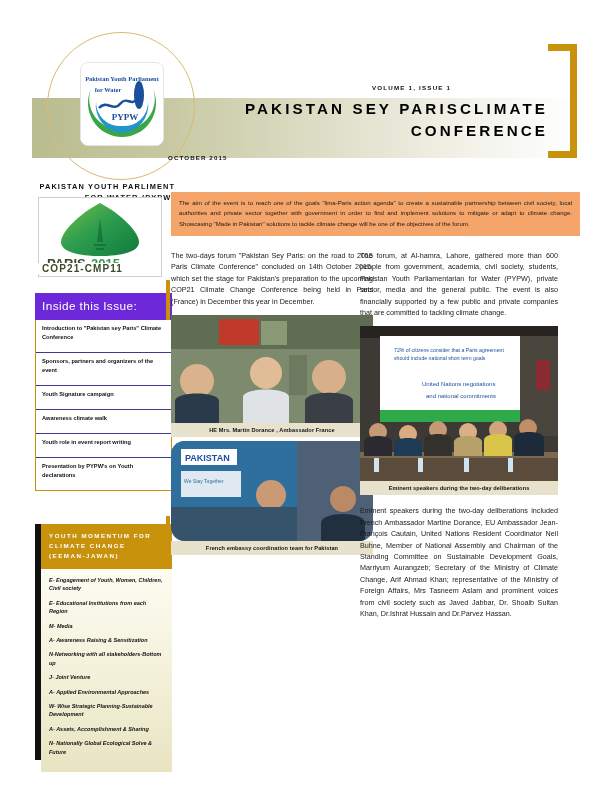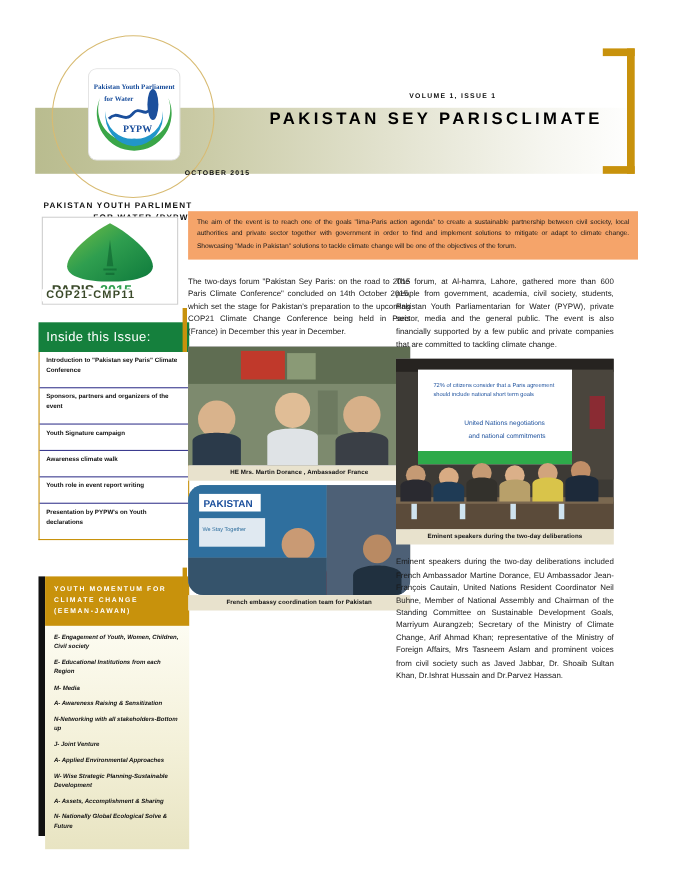--- a/index.html
+++ b/index.html
@@ -60,21 +60,21 @@
   
   .paris-logo{
     position:absolute;left:38px;top:197px;width:122px;height:78px;
     background:#ffffff;border:1px solid #cfcfcf;
   }
   .paris-svg{display:block;width:122px;height:78px;}
 
   
   .inside-wrap{position:absolute;left:35px;top:293px;width:137px;}
   .inside-head{
-    background:#15803d;color:#ffffff;
+    background:#6d28d9;color:#ffffff;
     font-size:11.8px;padding:6px 7px 7px 7px;
     letter-spacing:.4px;
   }
   .toc{
     border-left:1px solid #c8920c;border-right:1px solid #c8920c;
     border-bottom:1px solid #c8920c;
     background:#fff;
   }
   .toc-item{
     border-top:1px solid #3b3b8f;
@@ -162,20 +162,21 @@
       <text x="44" y="57" font-size="9" fill="#1b4f9c" text-anchor="middle" font-family="Liberation Serif, serif" font-weight="bold">PYPW</text>
     </svg>
   </div>
 
   <div class="org-name">PAKISTAN YOUTH PARLIMENT FOR WATER (PYPW)</div>
 
   <div class="volume">VOLUME 1, ISSUE 1</div>
 
   <div class="masthead">
     <div>PAKISTAN SEY PARISCLIMATE</div>
+    <div>CONFERENCE</div>
   </div>
 
   <div class="issue-date">OCTOBER 2015</div>
 
   <div class="paris-logo">
     <svg class="paris-svg" viewBox="0 0 122 78">
       <rect width="122" height="78" fill="#fff"></rect>
       <defs>
         <linearGradient id="lg" x1="0" y1="0" x2="1" y2="1">
           <stop offset="0%" stop-color="#76bf43"></stop>

